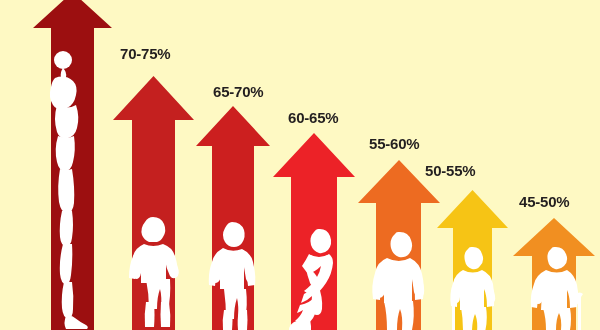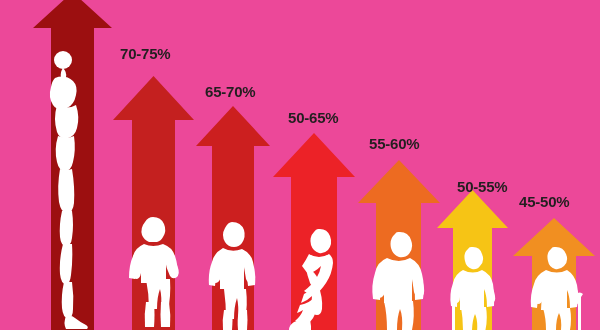--- a/index.html
+++ b/index.html
@@ -32,21 +32,21 @@
     font-weight: 700;
     color: #231f20;
     white-space: nowrap;
     letter-spacing: -0.2px;
     line-height: 1;
   }
 </style>
 </head>
 <body>
 
-<div id="chart-root" style="background: #ec4899;">
+<div id="chart-root" style="background: #fef9c3;">
 
   <div class="arrow-group" style="left:33px;width:79px;height:338px;">
     <svg class="arrow-svg" width="79" height="338" viewBox="0 0 79 338">
       <path d="M39.5 0 L79 36 L61 36 L61 338 L18 338 L18 36 L0 36 Z" fill="#9c0f10"></path>
       <g fill="#ffffff">
         <circle cx="30" cy="68" r="9"></circle>
         <path d="M30 76 q-3 4 -2 9 l5 0 q1 -5 -3 -9 Z"></path>
         <path d="M22 86 q10 -4 18 3 q5 5 3 14 q-2 10 -9 13 q-9 4 -14 -3 q-5 -8 -2 -18 q1 -6 4 -9 Z"></path>
         <path d="M24 113 q10 5 19 0 q4 12 1 23 q-2 8 -9 10 q-8 2 -11 -6 q-4 -13 0 -27 Z"></path>
         <path d="M25 144 q9 3 16 0 q2 14 -1 26 q-2 9 -8 9 q-6 0 -8 -9 q-3 -13 1 -26 Z"></path>
@@ -139,19 +139,19 @@
         <path d="M30 90 l27 0 q2 11 0 22 l-9 0 q1 -11 -2 -17 q-3 6 -3 17 l-10 0 q0 -12 -3 -22 Z"></path>
         <path d="M58 63 q7 7 8 16 q1 6 -3 8 q-4 0 -6 -5 q-2 -10 -1 -19 Z"></path>
         <path d="M27 64 q-6 8 -6 16 q0 6 4 6 q4 0 5 -6 q0 -8 1 -16 Z"></path>
         <rect x="65" y="77" width="3" height="35"></rect>
         <path d="M63 76 q4 -3 7 0 l-2 3 l-4 0 Z"></path>
       </g>
     </svg>
   </div>
 
   <div class="bar-label" style="left: 120px; top: 46px; color: rgb(35, 31, 32);">70-75%</div>
-  <div class="bar-label" style="left: 205px; top: 84px; color: rgb(35, 31, 32);">65-70%</div>
-  <div class="bar-label" style="left: 288px; top: 110px; color: rgb(35, 31, 32);">50-65%</div>
+  <div class="bar-label" style="left: 213px; top: 84px; color: rgb(35, 31, 32);">65-70%</div>
+  <div class="bar-label" style="left: 288px; top: 110px; color: rgb(35, 31, 32);">60-65%</div>
   <div class="bar-label" style="left: 369px; top: 136px; color: rgb(35, 31, 32); text-align: right;">55-60%</div>
-  <div class="bar-label" style="left: 457px; top: 163px; color: rgb(35, 31, 32); margin-top: 16px;">50-55%</div>
+  <div class="bar-label" style="left: 425px; top: 163px; color: rgb(35, 31, 32);">50-55%</div>
   <div class="bar-label" style="left: 519px; top: 194px; color: rgb(35, 31, 32);">45-50%</div>
 
 </div>
 
 </body></html>

